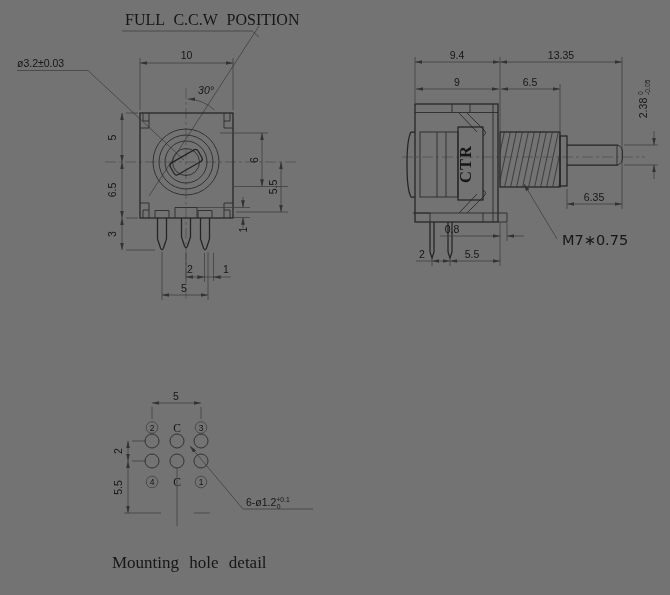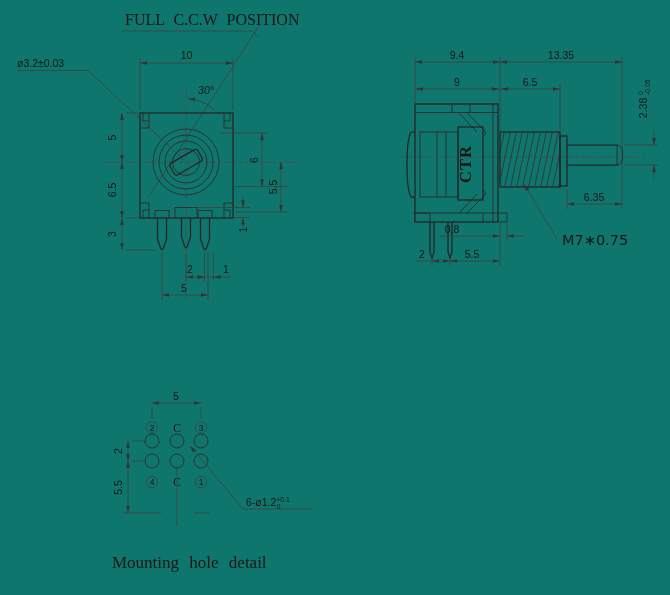--- a/index.html
+++ b/index.html
@@ -1,16 +1,16 @@
 <!DOCTYPE html>
 <html><head>
 <meta charset="utf-8">
 <style>
   html,body{margin:0;padding:0;background:#fff;}
-  .canvas{position:relative;width:670px;height:595px;background:#0f766e;overflow:hidden;}
+  .canvas{position:relative;width:670px;height:595px;background:#737373;overflow:hidden;}
   svg{position:absolute;left:0;top:0;}
   svg text{fill:#161616;font-family:"Liberation Sans",sans-serif;}
   .ol   {stroke:#242424;stroke-width:1.25;fill:none;stroke-linecap:butt;stroke-linejoin:miter;}
   .ol2  {stroke:#2b2b2b;stroke-width:0.9;fill:none;}
   .dim  {stroke:#3e3e3e;stroke-width:0.75;fill:none;}
   .cl   {stroke:#4a4a4a;stroke-width:0.7;fill:none;stroke-dasharray:11 3 3 3;}
   .hatch{stroke:#303030;stroke-width:0.8;}
   .dimtext{font-size:10.5px;}
   .dimtext-s{font-size:6.8px;}
   .serif{font-family:"Liberation Serif",serif;}

